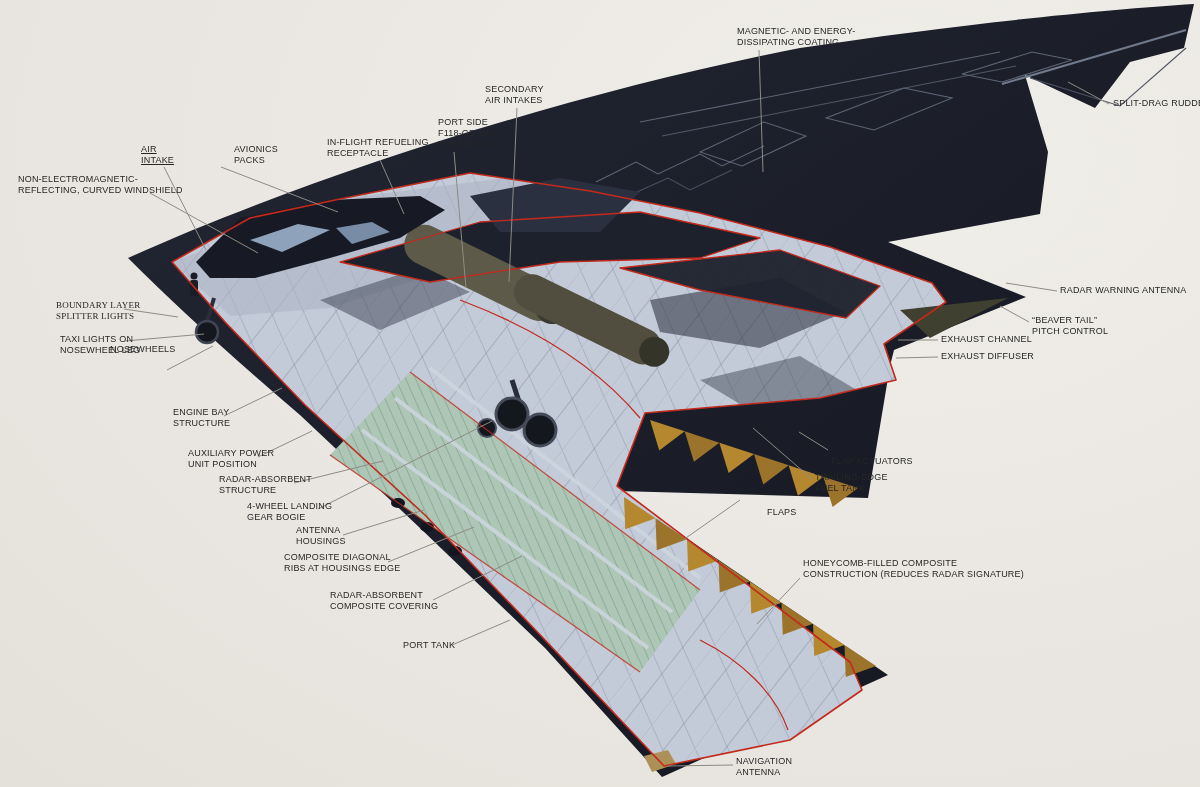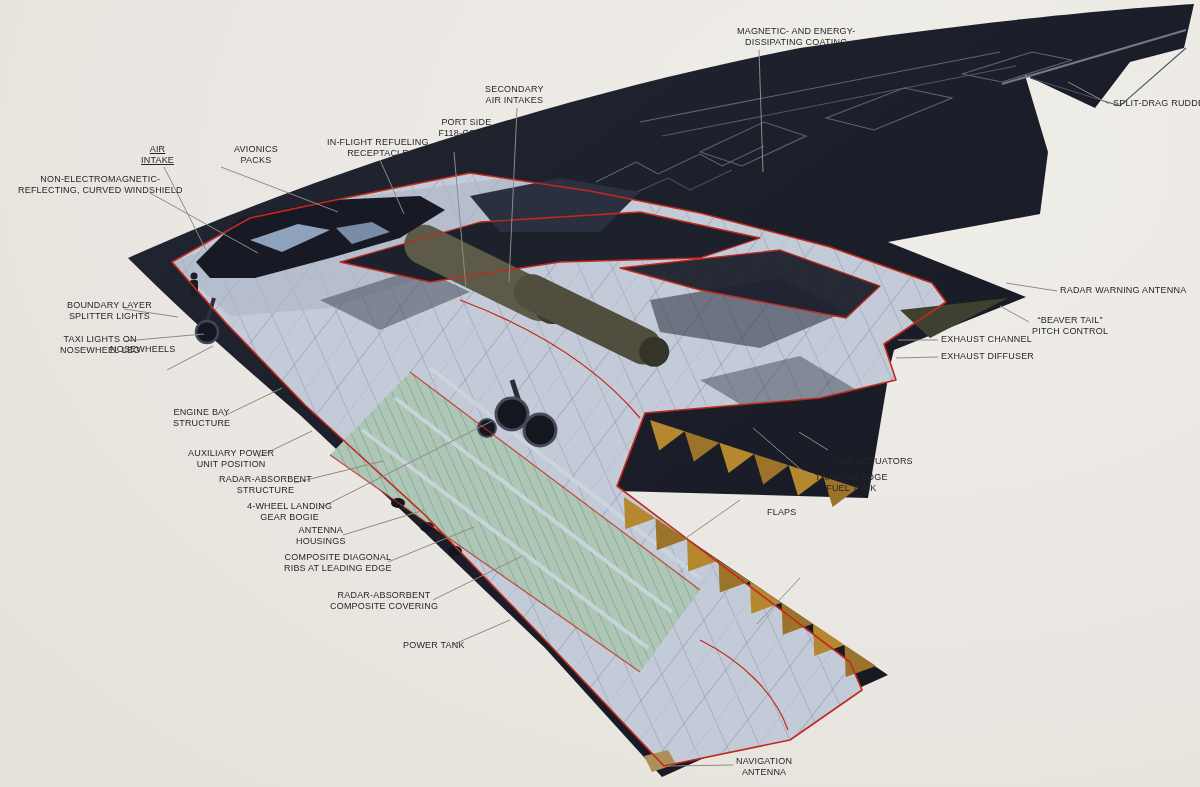--- a/index.html
+++ b/index.html
@@ -8,21 +8,21 @@
     background:#eae7e2;
     background:radial-gradient(ellipse at 75% 20%, #f0eee9 0%, #eae7e2 55%, #e4e1da 100%);
     font-family:"Liberation Sans", sans-serif;
   }
   #stage{position:absolute;inset:0;}
   #art{position:absolute;left:0;top:0;}
   #callouts{position:absolute;inset:0;pointer-events:none;}
   .callout{
     position:absolute;
     font-size:9px;line-height:11px;letter-spacing:.2px;
-    color:#262626;white-space:nowrap;text-align:center;
+    color:#262626;white-space:nowrap;
   }
 </style>
 </head>
 <body>
 
 <div id="stage">
   <svg id="art" width="1200" height="787" viewBox="0 0 1200 787" xmlns="http://www.w3.org/2000/svg">
     <defs>
       <linearGradient id="skin" x1="0" y1="0" x2="1" y2="1">
         <stop offset="0" stop-color="#232733"></stop>
@@ -222,21 +222,21 @@
         <div>INTAKE</div>
       </div>
       <div class="callout" style="left: 190px; top: 144px; color: rgb(38, 38, 38); margin-left: 44px;">
         <div>AVIONICS</div>
         <div>PACKS</div>
       </div>
       <div class="callout" style="left: 18px; top: 174px; color: rgb(38, 38, 38);">
         <div>NON-ELECTROMAGNETIC-</div>
         <div>REFLECTING, CURVED WINDSHIELD</div>
       </div>
-      <div class="callout" style="left: 67px; top: 300px; color: rgb(38, 38, 38);">
+      <div class="callout" style="left: 56px; top: 300px; color: rgb(38, 38, 38); font-family: Liberation Serif, serif;">
         <div>BOUNDARY LAYER</div>
         <div>SPLITTER LIGHTS</div>
       </div>
       <div class="callout" style="left: 60px; top: 334px; color: rgb(38, 38, 38);">
         <div>TAXI LIGHTS ON</div>
         <div>NOSEWHEEL LEG</div>
       </div>
       <div class="callout" style="left: 110px; top: 344px; color: rgb(38, 38, 38);">
         <div>NOSEWHEELS</div>
       </div>
@@ -255,28 +255,28 @@
       <div class="callout" style="left: 247px; top: 501px; color: rgb(38, 38, 38);">
         <div>4-WHEEL LANDING</div>
         <div>GEAR BOGIE</div>
       </div>
       <div class="callout" style="left: 296px; top: 525px; color: rgb(38, 38, 38);">
         <div>ANTENNA</div>
         <div>HOUSINGS</div>
       </div>
       <div class="callout" style="left: 284px; top: 552px; color: rgb(38, 38, 38);">
         <div>COMPOSITE DIAGONAL</div>
-        <div>RIBS AT LEADING EDGE</div>
+        <div>RIBS AT HOUSINGS EDGE</div>
       </div>
       <div class="callout" style="left: 330px; top: 590px; color: rgb(38, 38, 38);">
         <div>RADAR-ABSORBENT</div>
         <div>COMPOSITE COVERING</div>
       </div>
       <div class="callout" style="left: 403px; top: 640px; color: rgb(38, 38, 38);">
-        <div>POWER TANK</div>
+        <div>PORT TANK</div>
       </div>
       <div class="callout" style="left: 1060px; top: 285px; color: rgb(38, 38, 38);">
         <div>RADAR WARNING ANTENNA</div>
       </div>
       <div class="callout" style="left: 1032px; top: 315px; color: rgb(38, 38, 38);">
         <div>“BEAVER TAIL”</div>
         <div>PITCH CONTROL</div>
       </div>
       <div class="callout" style="left: 941px; top: 334px; color: rgb(38, 38, 38);">
         <div>EXHAUST CHANNEL</div>
@@ -287,18 +287,22 @@
       <div class="callout" style="left: 831px; top: 444px; color: rgb(38, 38, 38); margin-top: 12px;">
         <div>FLAP ACTUATORS</div>
       </div>
       <div class="callout" style="left: 815px; top: 472px; color: rgb(38, 38, 38);">
         <div>TRAILING-EDGE</div>
         <div>FUEL TANK</div>
       </div>
       <div class="callout" style="left: 743px; top: 507px; color: rgb(38, 38, 38); margin-left: 24px;">
         <div>FLAPS</div>
       </div>
+      <div class="callout" style="left: 803px; top: 558px; color: rgb(38, 38, 38);">
+        <div>HONEYCOMB-FILLED COMPOSITE</div>
+        <div>CONSTRUCTION (REDUCES RADAR SIGNATURE)</div>
+      </div>
       <div class="callout" style="left: 736px; top: 756px; color: rgb(38, 38, 38);">
         <div>NAVIGATION</div>
         <div>ANTENNA</div>
       </div>
     </div>
 </div>
 
 </body></html>

